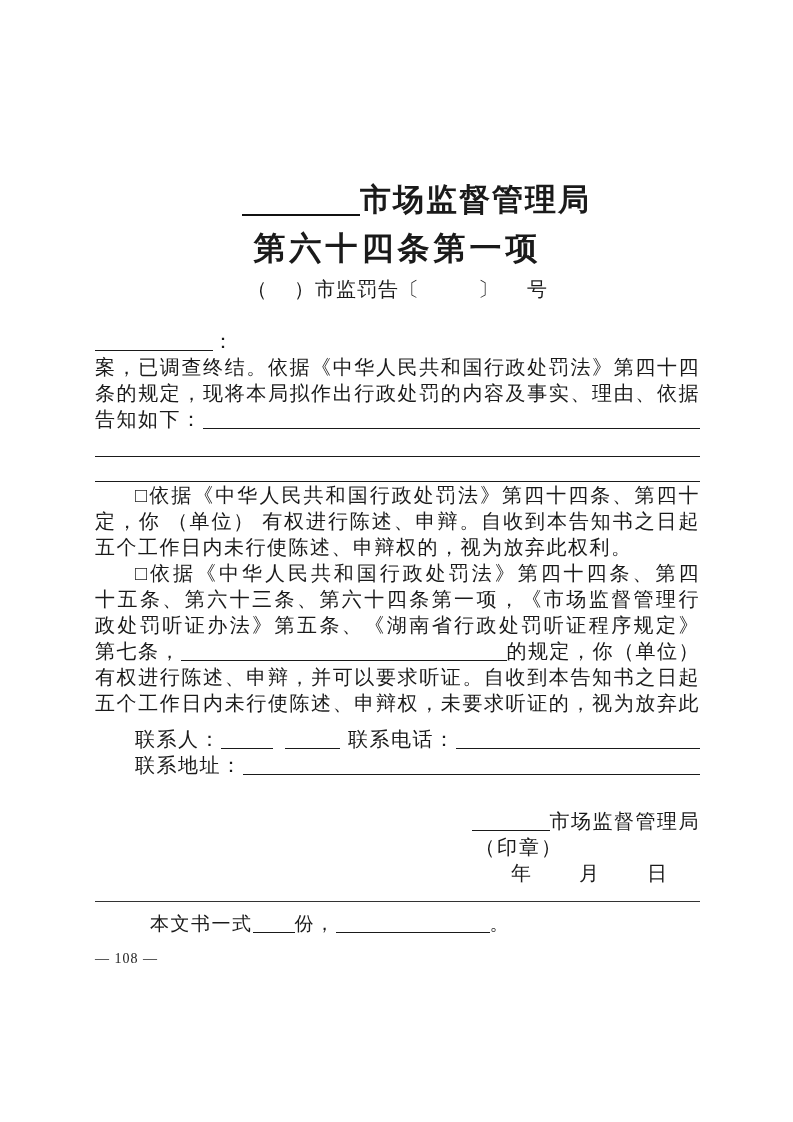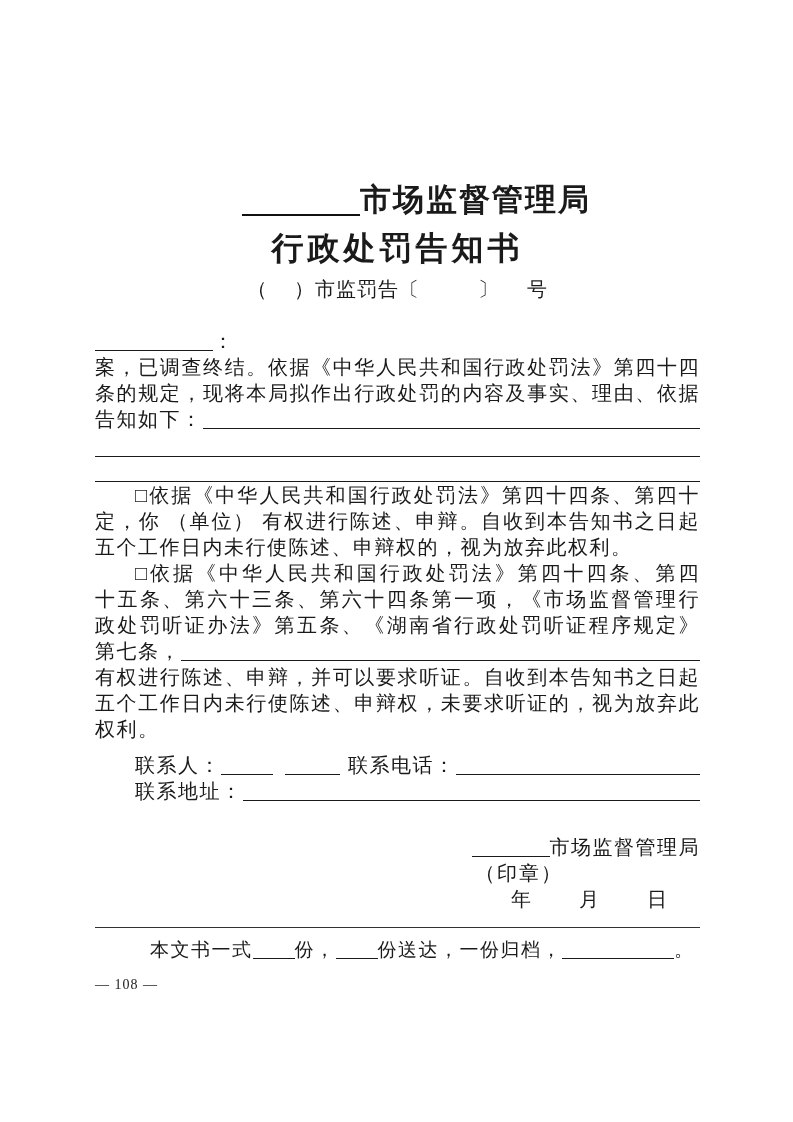--- a/index.html
+++ b/index.html
@@ -73,21 +73,21 @@
   .page-number { margin-top: 14px; font-size: 14px; letter-spacing: 1px; }
 </style>
 </head>
 <body>
 
 <div class="page">
 
   <div class="t1">
     <span class="t1-ul"></span><span>市场监督管理局</span>
   </div>
-  <div class="t2">行政处罚告知书</div>
+  <div class="t2">第六十四条第一项</div>
 
   <div class="docnum">
     <span>（</span>
     <span class="sp26"></span>
     <span>）市监罚告〔</span>
     <span class="sp58"></span>
     <span>〕</span>
     <span class="sp28"></span>
     <span>号</span>
   </div>
@@ -118,24 +118,24 @@
 
   <div>
     <div class="bl jfy ind">
       <span>□</span><span>依据《中华人民共和国行政处罚法》第四十四条、第四</span>
     </div>
     <div class="bl jfy">十五条、第六十三条、第六十四条第一项，《市场监督管理行</div>
     <div class="bl jfy">政处罚听证办法》第五条、《湖南省行政处罚听证程序规定》</div>
     <div class="fline">
       <span>第七条，</span>
       <span class="ul grow"></span>
+      <span>的规定，你（单位）</span>
     </div>
     <div class="bl jfy">有权进行陈述、申辩，并可以要求听证。自收到本告知书之日起</div>
     <div class="bl jfy">五个工作日内未行使陈述、申辩权，未要求听证的，视为放弃此</div>
-    <div class="bl">权利。</div>
   </div>
 
   <div class="contacts">
     <div class="fline">
       <span class="sp40"></span>
       <span>联系人：</span>
       <span class="ul w52"></span>
       <span class="sp12"></span>
       <span class="ul w55"></span>
       <span class="sp8"></span>
@@ -161,20 +161,19 @@
       <span>日</span>
     </div>
   </div>
 
   <div class="footer-rule"></div>
   <div class="fline footer-note">
     <span>本文书一式</span>
     <span class="ul w42"></span>
     <span>份，</span>
     <span class="ul w42"></span>
-    <span>份送达，一份归档，</span>
     <span class="ul w112"></span>
     <span>。</span>
   </div>
 
   <div class="page-number">— 108 —</div>
 
 </div>
 
 </body></html>

